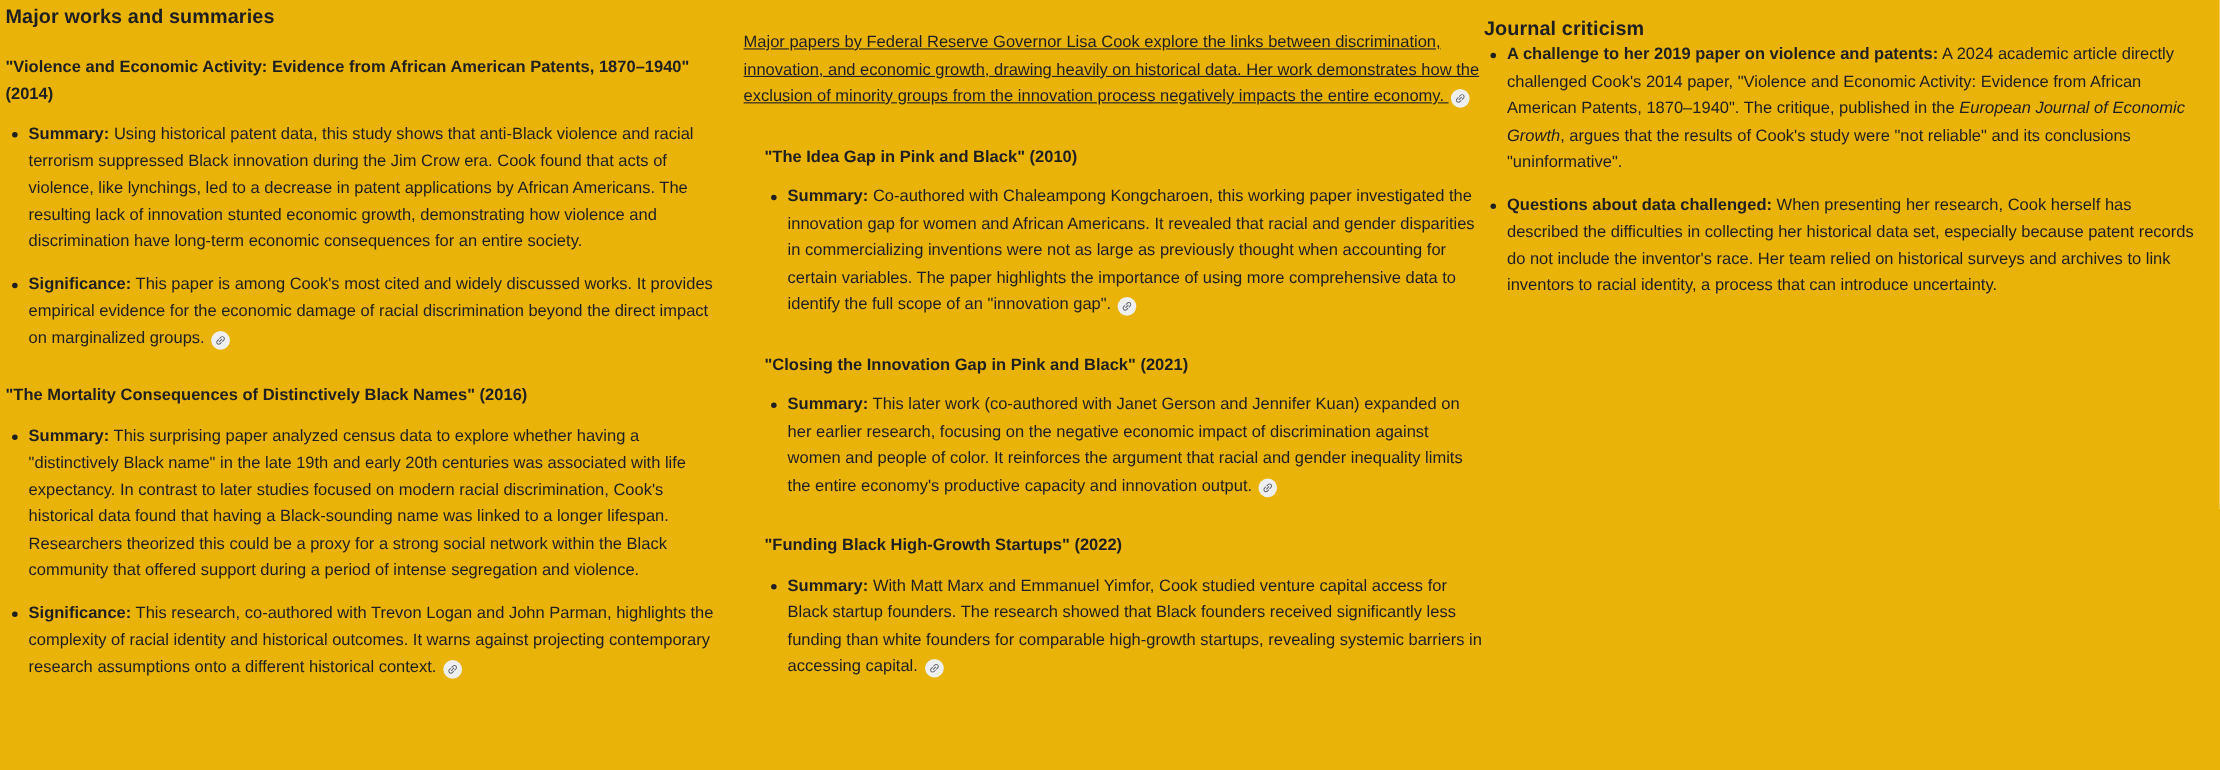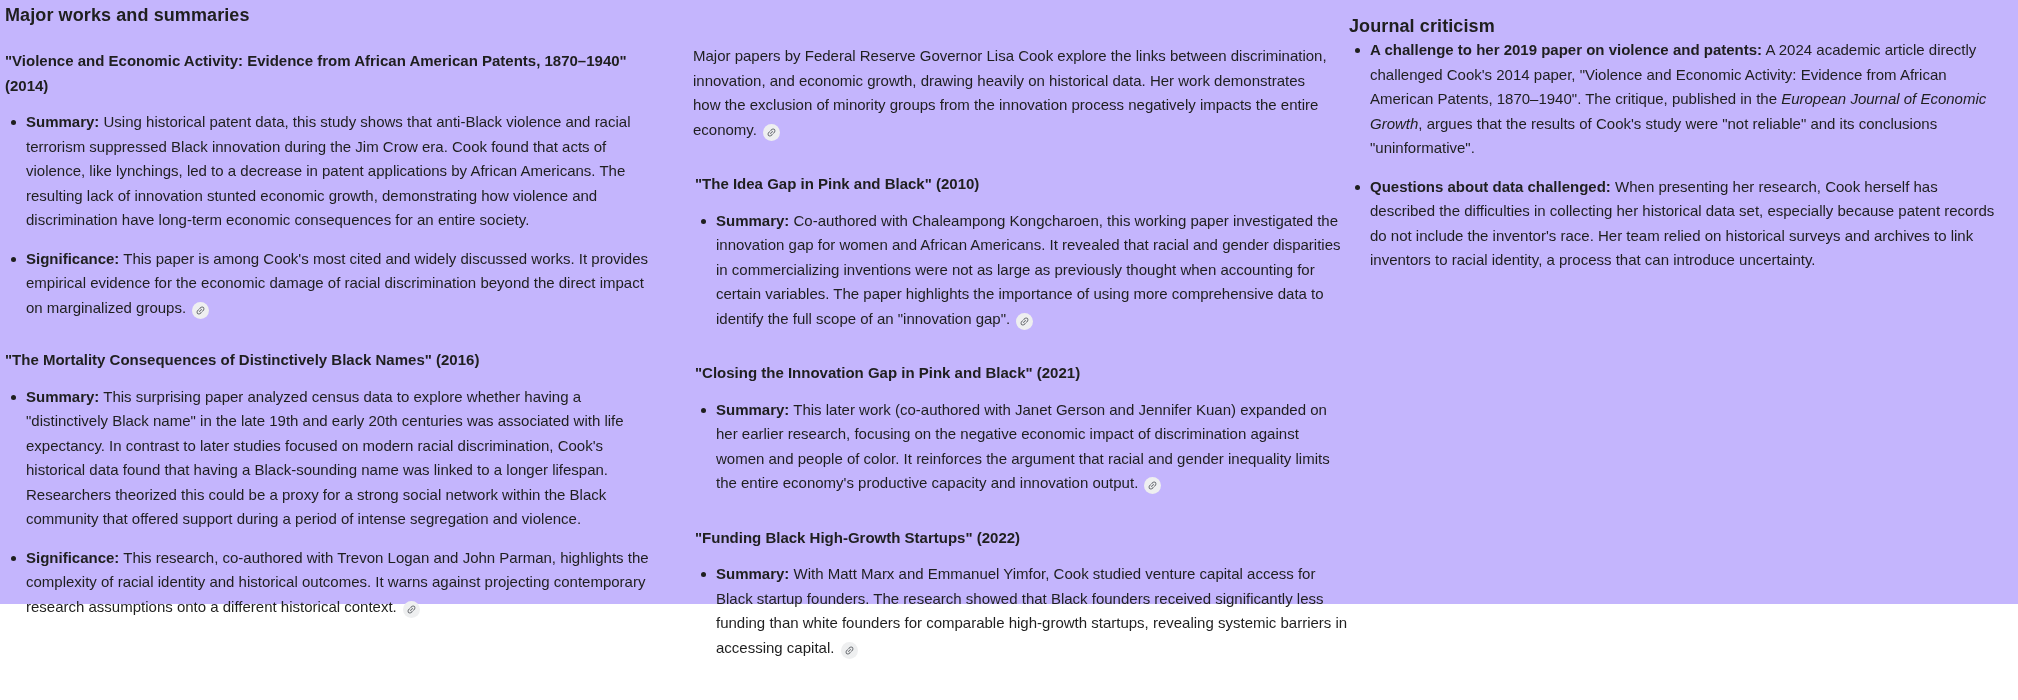--- a/index.html
+++ b/index.html
@@ -3,21 +3,21 @@
 <meta charset="utf-8">
 <style>
   * { box-sizing: border-box; }
   html, body { margin: 0; padding: 0; background: #ffffff; }
   body {
     width: 2018px; height: 700px; overflow: hidden;
     font-family: "Liberation Sans", "DejaVu Sans", sans-serif;
     color: #1f1f1f;
     -webkit-font-smoothing: antialiased;
   }
-  .page { position: relative; width: 2018px; height: 604px; background: #c4b5fd; }
+  .page { position: relative; width: 2018px; height: 700px; background: #eab308; }
   .col { position: absolute; top: 0; }
   #col-major-works { left: 5px;  top: 3px;  width: 652px; }
   #col-papers      { left: 676px; top: 27px; width: 672px; }
   #col-criticism   { left: 1349px; top: 14px; width: 656px; }
 
   h2.section-heading {
     font-size: 18px; line-height: 24px; font-weight: 700;
     margin: 0; color: #1f1f1f; letter-spacing: 0.1px;
   }
   .body-text, li, .intro { font-size: 15px; line-height: 24.5px; color: #1f1f1f; }
@@ -25,21 +25,21 @@
     font-size: 15px; line-height: 24.5px; font-weight: 700;
     margin: 28px 0 12px; color: #1f1f1f;
   }
   #col-major-works .work-title.first { margin-top: 22px; }
   #col-papers .indent { margin-left: 19px; }
   #col-papers .work-title { margin-top: 30px; }
   .subheading {
     font-size: 15px; line-height: 24.5px; font-weight: 700;
     margin: 40px 0 16px; color: #1f1f1f;
   }
-  .intro { margin: 17px; }
+  .intro { margin: 0; text-decoration: underline; }
   ul.bullets { list-style: none; margin: 0; padding: 0 0 0 21px; }
   ul.bullets li { position: relative; }
   ul.bullets li + li { margin-top: 14px; }
   ul.bullets li::before {
     content: ""; position: absolute; left: -15px; top: 10px;
     width: 5px; height: 5px; border-radius: 50%; background: #1f1f1f;
   }
   b.lead { font-weight: 700; }
   i.journal { font-style: italic; }
   .linkchip {

